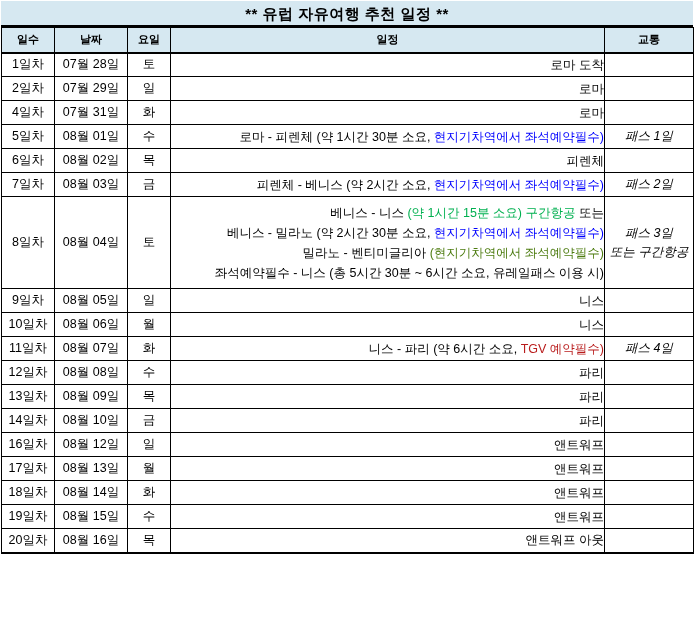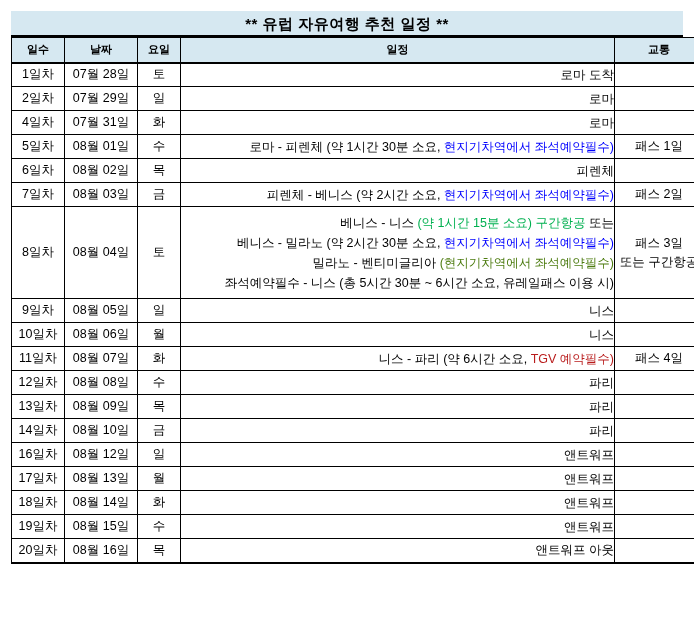--- a/index.html
+++ b/index.html
@@ -7,21 +7,21 @@
     --border:#000000;
   }
   *{box-sizing:border-box;}
   body{
     margin:0;
     background:#ffffff;
     width:694px;
     font-family:"Liberation Sans","DejaVu Sans",sans-serif;
     color:#000;
   }
-  .wrap{width:694px; padding:11px;}
+  .wrap{width:694px; padding:1px;}
   .title-bar{
     background:var(--header-bg);
     border-bottom:2px solid var(--border);
     height:26px;
     line-height:26px;
     text-align:center;
     font-weight:bold;
     font-size:15px;
     letter-spacing:0.5px;
   }
@@ -46,21 +46,21 @@
     border-bottom:2px solid var(--border);
     text-align:center;
   }
   tbody td{
     height:24px;
     font-size:12.5px;
     vertical-align:middle;
   }
   .c-day,.c-date,.c-dow{text-align:center;}
   .c-sched{text-align:right; padding-left:9px;}
-  .c-trans{text-align:center; line-height:19px;}
+  .c-trans{text-align:center; line-height:19px;font-style:italic;}
   .line{line-height:20px;}
   tr.tall td{height:92px;}
 </style>
 </head>
 <body>
 
 <div class="wrap">
   <div class="title-bar">** 유럽 자유여행 추천 일정 **</div>
 
   <table>

